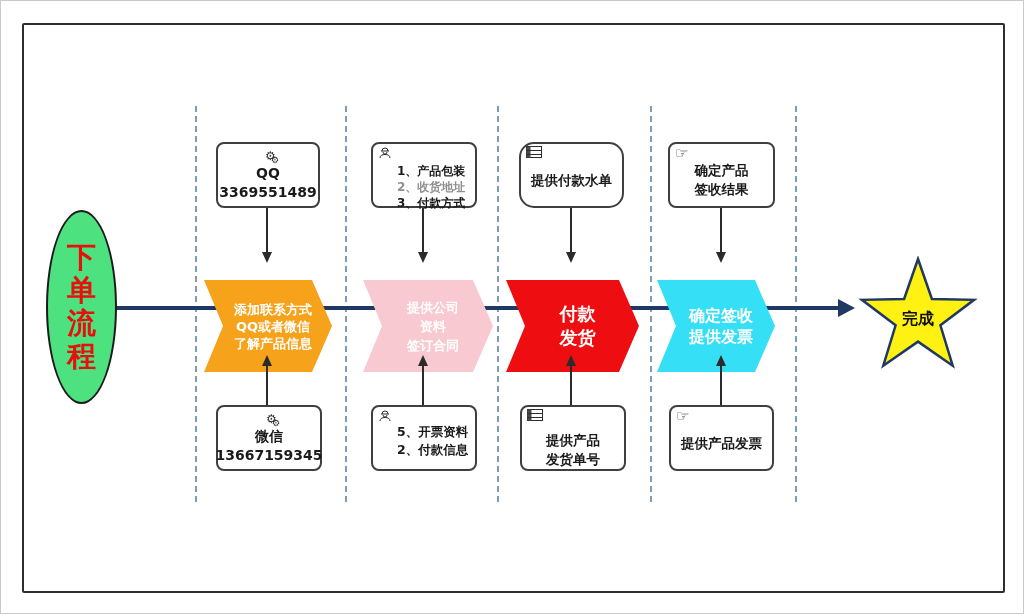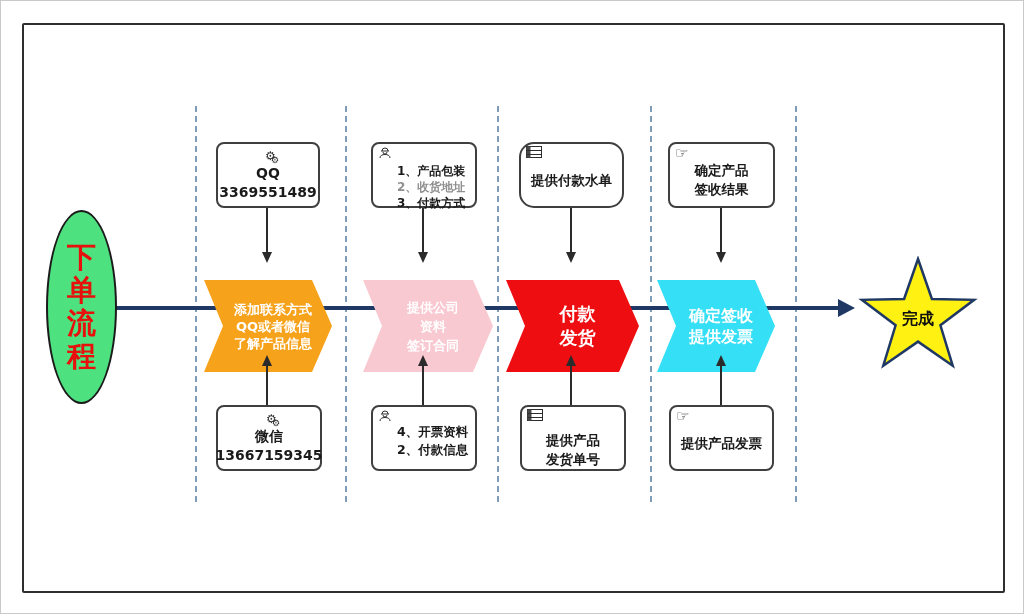--- a/index.html
+++ b/index.html
@@ -175,21 +175,21 @@
 
   <div class="note-box row-bottom bx-invoiceinfo">
     <span class="box-icon">
       <svg width="14" height="14" viewBox="0 0 14 14" fill="none" stroke="#2d2d2d" stroke-width="1">
         <path d="M4 5 a3 3 0 0 1 6 0"></path>
           <line x1="3" y1="5" x2="11" y2="5"></line>
         <path d="M5 6 a2 2 0 0 0 4 0"></path>
           <path d="M2 12 c0-2.5 2.2-3.5 5-3.5 s5 1 5 3.5"></path>
       </svg>
     </span>
-    <div>4、开票资料</div>
+    <div>5、开票资料</div>
     <div>2、付款信息</div>
   </div>
 
   <div class="note-box row-bottom bx-shipping">
     <span class="box-icon">
       <svg width="16" height="12" viewBox="0 0 16 12">
         <rect x="0.5" y="0.5" width="15" height="11" fill="#fff" stroke="#2d2d2d"></rect>
         <rect x="0.5" y="0.5" width="4" height="11" fill="#4a4a4a"></rect>
         <line x1="0.5" y1="4.5" x2="15.5" y2="4.5" stroke="#2d2d2d"></line>
         <line x1="0.5" y1="8.5" x2="15.5" y2="8.5" stroke="#2d2d2d"></line>

